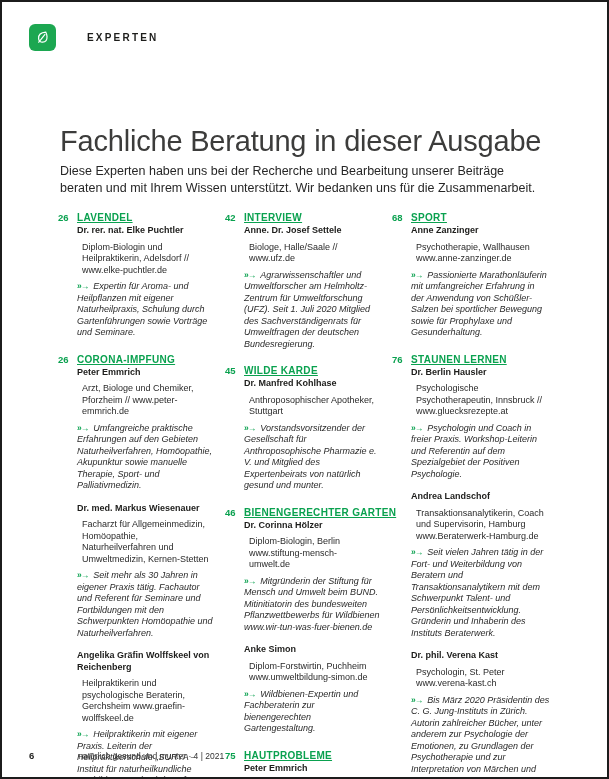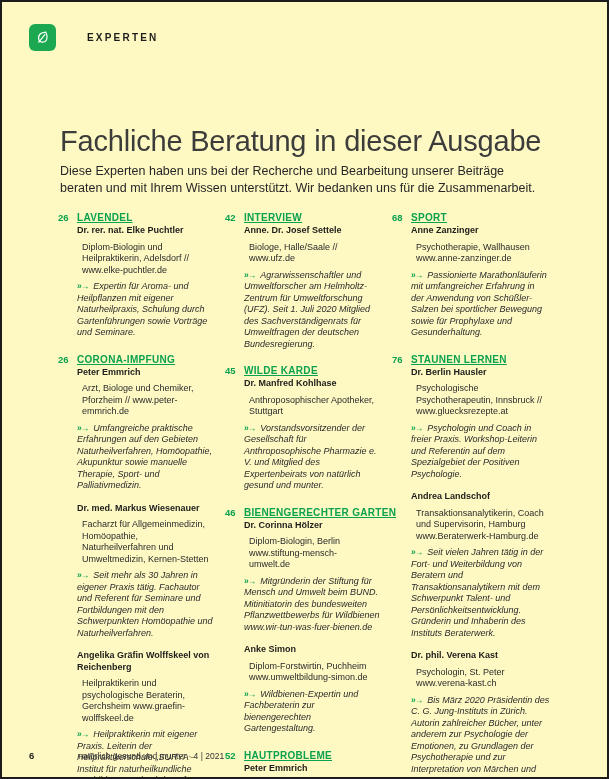--- a/index.html
+++ b/index.html
@@ -1,19 +1,19 @@
 <!DOCTYPE html>
 <html><head>
 <meta charset="utf-8">
 <style>
   html,body{margin:0;padding:0;background:#e8e8e8;}
   .page{
     position:relative;
     width:609px;height:779px;
-    background:#fef9c3;
+    background:#ffffff;
     border:2px solid #1c1c1c;
     box-sizing:border-box;
     font-family:"Liberation Sans", sans-serif;
     color:#1d1d1b;
     overflow:hidden;
   }
   
   .masthead{position:absolute;top:22px;left:27px;display:flex;align-items:center;}
   .badge{width:27px;height:27px;border-radius:6px;background:#1ca751;display:flex;align-items:center;justify-content:center;}
   .badge svg{display:block;}
@@ -113,21 +113,21 @@
             <p class="bio">Diplom-Biologin, Berlin www.stiftung-mensch-umwelt.de</p>
             <p class="note"><span class="arrow">»→</span>Mitgründerin der Stiftung für Mensch und Umwelt beim BUND. Mitinitiatorin des bundesweiten Pflanzwettbewerbs für Wildbienen www.wir-tun-was-fuer-bienen.de</p>
           </article>
           <article class="entry">
             <h4>Anke Simon</h4>
             <p class="bio">Diplom-Forstwirtin, Puchheim www.umweltbildung-simon.de</p>
             <p class="note"><span class="arrow">»→</span>Wildbienen-Expertin und Fachberaterin zur bienengerechten Gartengestaltung.</p>
           </article>
         </section>
         <section class="section">
-          <span class="pg">52</span>
+          <span class="pg">75</span>
           <h3 class="sec-title">HAUTPROBLEME</h3>
           <article class="entry">
             <h4>Peter Emmrich</h4>
             <p class="bio">Arzt, Biologe und Chemiker, Pforzheim // www.peter-emmrich.de</p>
             <p class="note"><span class="arrow">»→</span>Ganzheitlich behandelnder Arzt mit eigener Hausarztpraxis.</p>
           </article>
         </section>
       </div>
       <div class="col">
         <section class="section">

